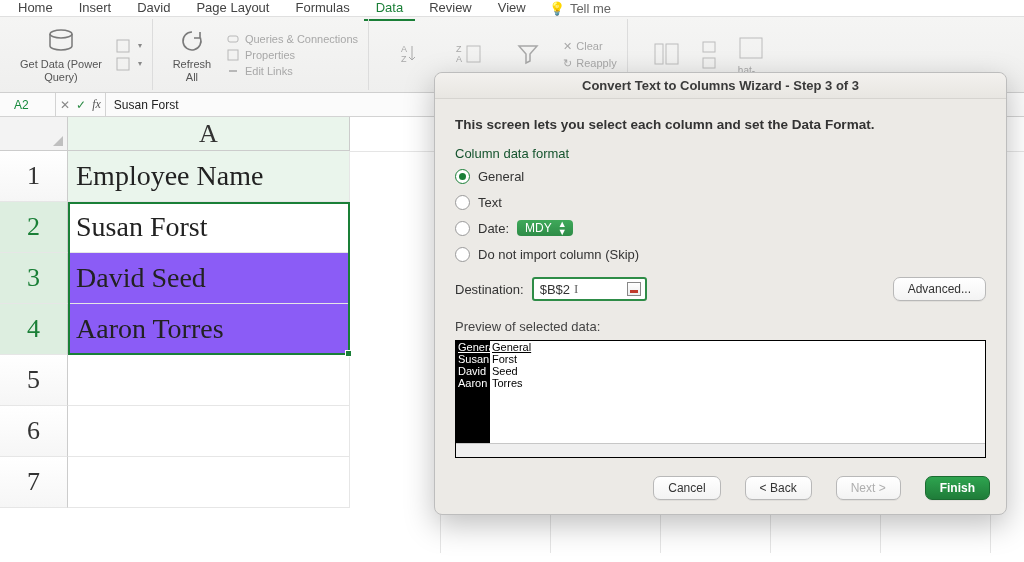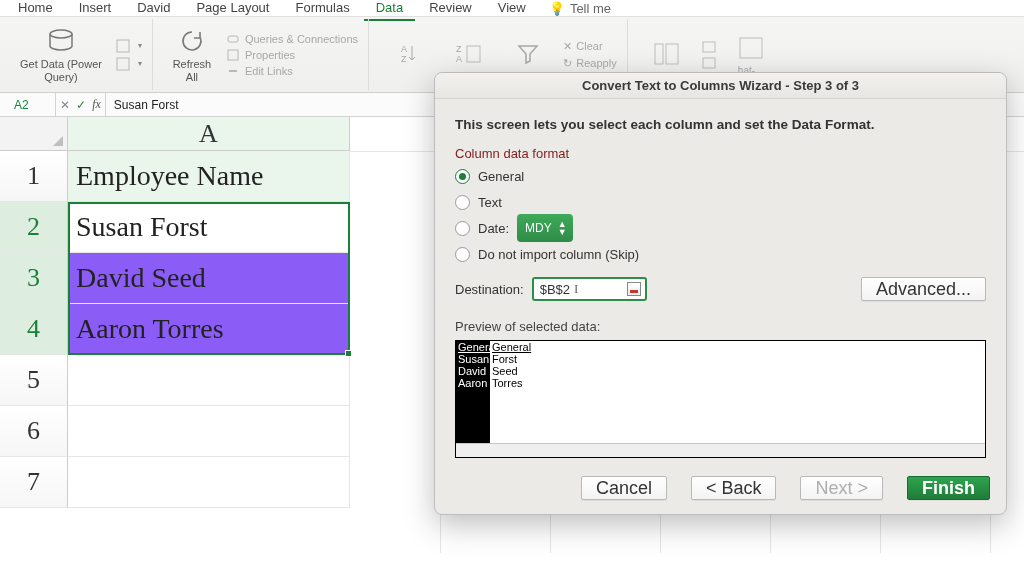--- a/index.html
+++ b/index.html
@@ -49,33 +49,33 @@
   
   .gridright { position:absolute; left:350px; top:0; right:0; bottom:0; }
   .gridright .gcol { position:absolute; top:0; bottom:0; width:1px; background:#e5e5e5;}
   .gridright .grow { position:absolute; left:0; right:0; height:1px; background:#e5e5e5;}
 
   
   .dialog { position:absolute; left:434px; top:72px; width:573px; height:443px; background:#eceae6; border:1px solid #bdbdbd; border-radius:8px; box-shadow:0 10px 30px rgba(0,0,0,.25); display:flex; flex-direction:column; }
   .dlg-title { height:28px; display:flex; align-items:center; justify-content:center; font-size:13px; font-weight:600; color:#3a3a3a; border-bottom:1px solid #d6d4d0; background:linear-gradient(#f3f1ee,#e8e6e2); border-radius:8px 8px 0 0;}
   .dlg-body { padding:18px 20px 10px 20px; flex:1; }
   .dlg-heading { font-size:13.5px; font-weight:700; color:#333; margin-bottom:14px;}
-  .section-label { font-size:13px; color:#7f1d1d; margin-bottom:0;}
+  .section-label { font-size:13px; color:#14532d; margin-bottom:0;}
   .radio-row { display:flex; align-items:center; gap:8px; margin:4px 0 4px 0; height:22px; font-size:13px; color:#333;}
   .radio { width:15px; height:15px; border-radius:50%; border:1.5px solid #9a9a9a; background:#fff; display:inline-flex; align-items:center; justify-content:center;}
   .radio.on { border-color:#1a7f37; }
   .radio.on:after { content:""; width:7px; height:7px; border-radius:50%; background:#1a7f37; display:block;}
-  .select { display:inline-flex; align-items:center; background:linear-gradient(#3fa95a,#2e8c47); color:#fff; border-radius:4px; padding:1px 6px 1px 8px; font-size:12px; height:28px;}
+  .select { display:inline-flex; align-items:center; background:linear-gradient(#3fa95a,#2e8c47); color:#fff; border-radius:4px; padding:1px 6px 1px 8px; font-size:12px; height:16px;}
   .select .sarrows { margin-left:6px; font-size:9px; line-height:8px; display:flex; flex-direction:column;}
   .dest-row { display:flex; align-items:center; gap:8px; margin-top:12px;}
   .dest-input { width:115px; height:24px; border:2px solid #2e8c47; border-radius:3px; background:#fff; display:flex; align-items:center; padding:0 6px; font-size:13px; position:relative;}
   .dest-input .picker { position:absolute; right:4px; top:3px; width:14px; height:14px; border:1px solid #888; background:linear-gradient(#fff,#eee); }
   .dest-input .picker:after{content:"";position:absolute;left:2px;top:7px;width:8px;height:3px;background:#c0392b;}
   .adv-btn { margin-left:auto; }
-  .button { height:24px; background:linear-gradient(#fff,#f3f3f3); border:1px solid #b8b8b8; border-radius:2px; padding:0 14px; font-size:18px; color:#333; display:inline-flex; align-items:center; box-shadow:0 1px 0 rgba(0,0,0,.05);}
+  .button { height:24px; background:linear-gradient(#fff,#f3f3f3); border:1px solid #b8b8b8; border-radius:7px; padding:0 14px; font-size:12px; color:#333; display:inline-flex; align-items:center; box-shadow:0 1px 0 rgba(0,0,0,.05);}
   .button.primary { background:linear-gradient(#2ea44f,#1f7c39); color:#fff; border-color:#1b6b31; font-weight:600;}
   .button.disabled { color:#aeaeae; }
   .preview-label { font-size:13px; color:#444; margin-top:18px; margin-bottom:6px;}
   .preview { height:118px; border:1px solid #000; background:#fff; position:relative; font-family:"Courier New",monospace; font-size:11px; overflow:hidden;}
   .pv-col1 { position:absolute; left:0; top:0; width:34px; bottom:0; background:#000; color:#fff;}
   .pv-col1 div, .pv-col2 div { height:12px; padding:0 2px; white-space:nowrap;}
   .pv-col2 { position:absolute; left:34px; top:0; bottom:0; right:0; background:#fff; color:#000;}
   .pv-col1 .h, .pv-col2 .h { text-decoration:underline; }
   .pv-sep { position:absolute; top:0; bottom:18px; left:34px; width:1px; background:#000;}
   .pv-scroll { position:absolute; left:0; right:0; bottom:0; height:14px; background:#efefef; border-top:1px solid #c7c7c7;}

